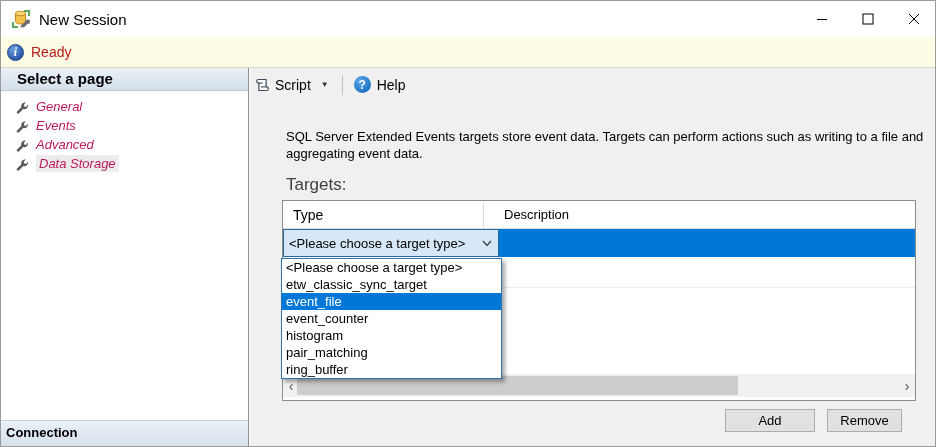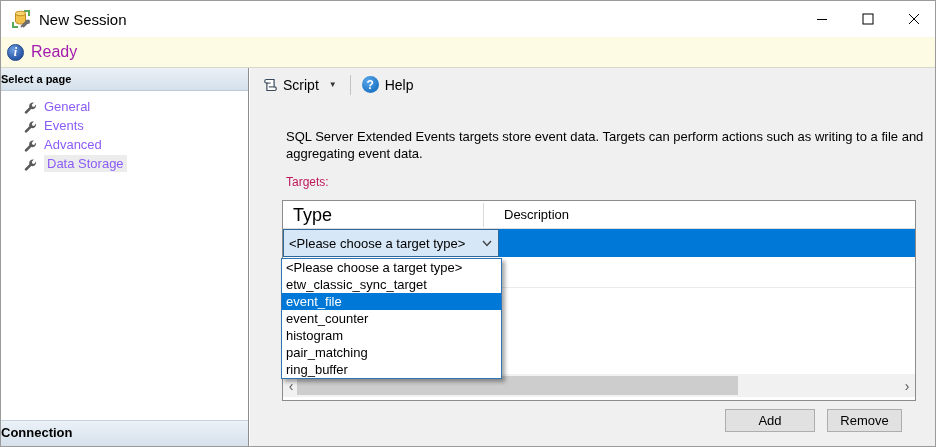--- a/index.html
+++ b/index.html
@@ -9,47 +9,47 @@
   
   .titlebar { position:absolute; left:0; top:0; width:936px; height:36px; background:#fff; display:flex; align-items:center;border-radius:7px; }
   .titlebar .appicon { margin-left:10px; width:20px; height:20px; }
   .titlebar .title { margin-left:8px; font-size:15px; color:#000; }
   .winbtns { position:absolute; right:0; top:0; height:36px; display:flex; }
   .winbtn { width:46px; height:36px; display:flex; align-items:center; justify-content:center; }
 
   
   .statusbar { position:absolute; left:0; top:36px; width:936px; height:31px; background:#FDFBE3; border-bottom:1px solid #d8d8c8; display:flex; align-items:center; }
   .infoicon { margin-left:6px; width:17px; height:17px; border-radius:50%; background:radial-gradient(circle at 35% 30%, #6d9fe0, #2a57a8 70%); border:1px solid #1e4687; color:#fff; font-family:"Liberation Serif", serif; font-style:italic; font-weight:bold; font-size:12px; display:flex; align-items:center; justify-content:center; }
-  .statusbar .txt { margin-left:7px; font-size:16px; color:#a21caf; }
+  .statusbar .txt { margin-left:7px; font-size:14px; color:#b91c1c; }
 
   
   .sidebar { position:absolute; left:0; top:67px; width:248px; height:380px; background:#fff; border-right:1px solid #8e8e8e; }
-  .pane-header { height:23px; line-height:22px; padding-left:0; font-size:11px; font-weight:bold; color:#000; background:linear-gradient(#EBF1F7, #D4E0EB); border-bottom:1px solid #bccadb; }
+  .pane-header { height:23px; line-height:22px; padding-left:16px; font-size:15px; font-weight:bold; color:#000; background:linear-gradient(#EBF1F7, #D4E0EB); border-bottom:1px solid #bccadb; }
   .side-list { padding-top:6px; }
-  .side-item { height:19px; display:flex; align-items:center; padding-left:22px; font-size:13px; color:#8b5cf6; cursor:default; }
+  .side-item { height:19px; display:flex; align-items:center; padding-left:14px; font-size:13px; color:#be185d; cursor:default;font-style:italic; }
   .side-item .wrench { width:14px; height:14px; margin-right:7px; flex:none; }
   .side-item.sel .lbl { background:#ECECEC; padding:1px 3px; }
-  .connection-header { position:absolute; left:0; top:352px; width:247px; height:28px; line-height:24px; font-size:13px; font-weight:bold; background:linear-gradient(#EBF1F7, #D4E0EB); border-top:1px solid #c6d2df; }
+  .connection-header { position:absolute; left:0; top:352px; width:247px; height:28px; line-height:24px; padding-left:5px; font-size:13px; font-weight:bold; background:linear-gradient(#EBF1F7, #D4E0EB); border-top:1px solid #c6d2df; }
 
   
   .main { position:absolute; left:249px; top:67px; width:687px; height:380px; background:#F0F0F0; }
-  .toolbar { position:absolute; left:0; top:0; width:100%; height:33px; display:flex; align-items:center; padding-left:8px; }
+  .toolbar { position:absolute; left:0; top:0; width:100%; height:33px; display:flex; align-items:center; padding-left:0; }
   .tb-btn { display:flex; align-items:center; font-size:14px; color:#000; padding:3px 4px; }
   .tb-btn .ic { margin-right:5px; }
   .tb-caret { font-size:8px; color:#333; padding:3px 6px; }
   .tb-sep { width:1px; height:20px; background:#c3c3c3; margin:0 7px; }
   .helpicon { width:17px; height:17px; border-radius:50%; background:radial-gradient(circle at 35% 30%, #5aa7ea, #1b72c2 75%); color:#fff; font-weight:bold; font-size:12px; display:flex; align-items:center; justify-content:center; margin-right:6px; }
 
   .desc { position:absolute; left:36px; top:60px; width:654px; font-size:13px; line-height:17px; color:#000; }
-  .targets-label { position:absolute; left:36px; top:107px; font-size:12px; color:#be185d; }
+  .targets-label { position:absolute; left:36px; top:107px; font-size:17px; color:#404040; }
 
   .grid { position:absolute; left:32px; top:132px; width:634px; height:201px; background:#fff; border:1px solid #8c8c8c; }
   .grid-header { position:absolute; left:0; top:0; width:632px; height:28px; background:#fff; border-bottom:1px solid #dcdcdc; }
   .grid-header .col-divider { position:absolute; left:200px; top:2px; width:1px; height:24px; background:#d9d9d9; }
-  .hdr-type { position:absolute; left:10px; top:0; line-height:28px; font-size:18px; }
+  .hdr-type { position:absolute; left:10px; top:0; line-height:28px; font-size:14px; }
   .hdr-desc { position:absolute; left:221px; top:0; line-height:28px; font-size:13px; }
   .grid-row-selected { position:absolute; left:0; top:28px; width:632px; height:28px; background:#0078D7; }
   .combo { position:absolute; left:0; top:28px; width:216px; height:28px; background:#D6E8F7; border:1px solid #30689B; display:flex; align-items:center; font-size:13px; color:#000; padding-left:5px; }
   .combo .chev { position:absolute; right:6px; top:10px; }
   .row-sep { position:absolute; left:0; top:86px; width:632px; height:1px; background:#ebebeb; }
 
   .hscroll { position:absolute; left:0; bottom:3px; width:632px; height:23px; background:#F1F1F1; display:flex; align-items:center; }
   .hs-arrow { width:16px; height:23px; display:flex; align-items:center; justify-content:center; font-size:14px; color:#555; flex:none; }
   .hs-thumb { position:absolute; left:14px; top:2px; width:441px; height:19px; background:#CDCDCD; }
 

